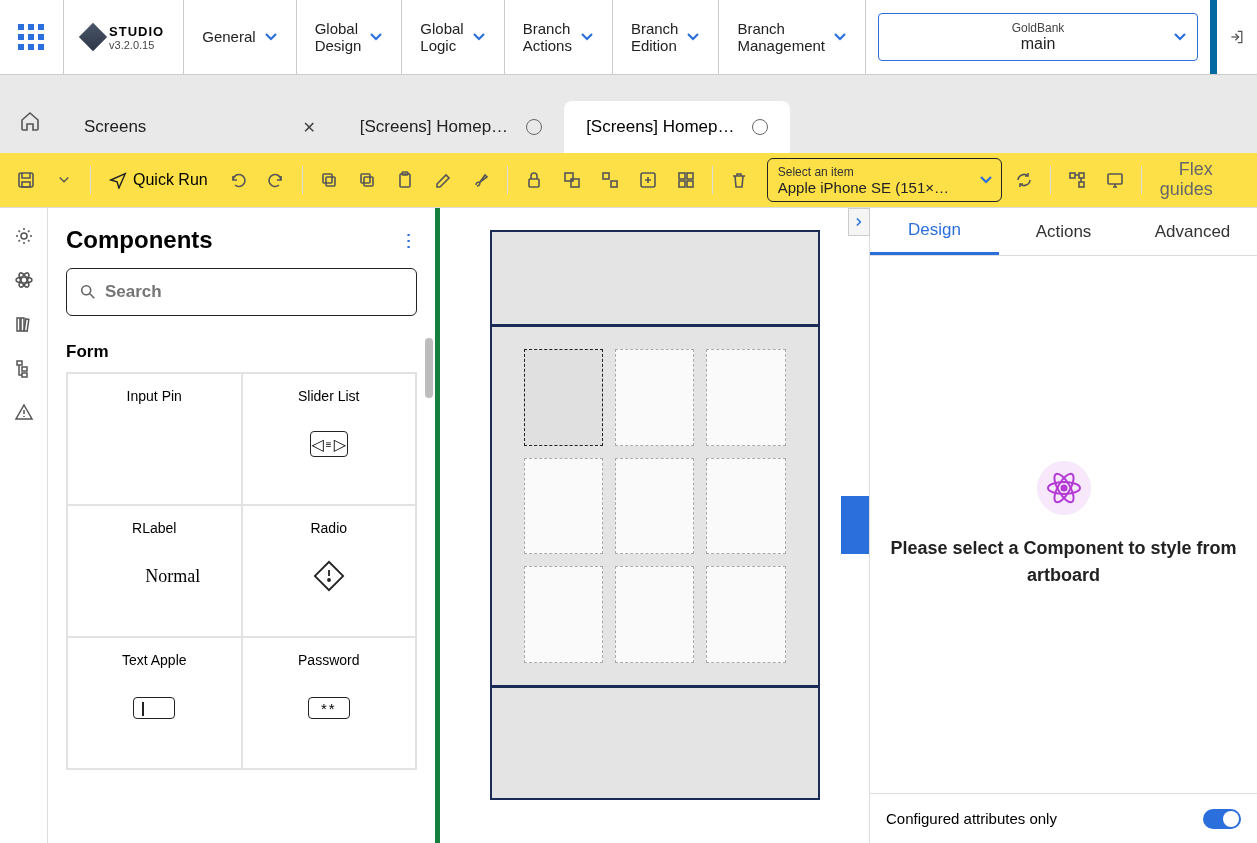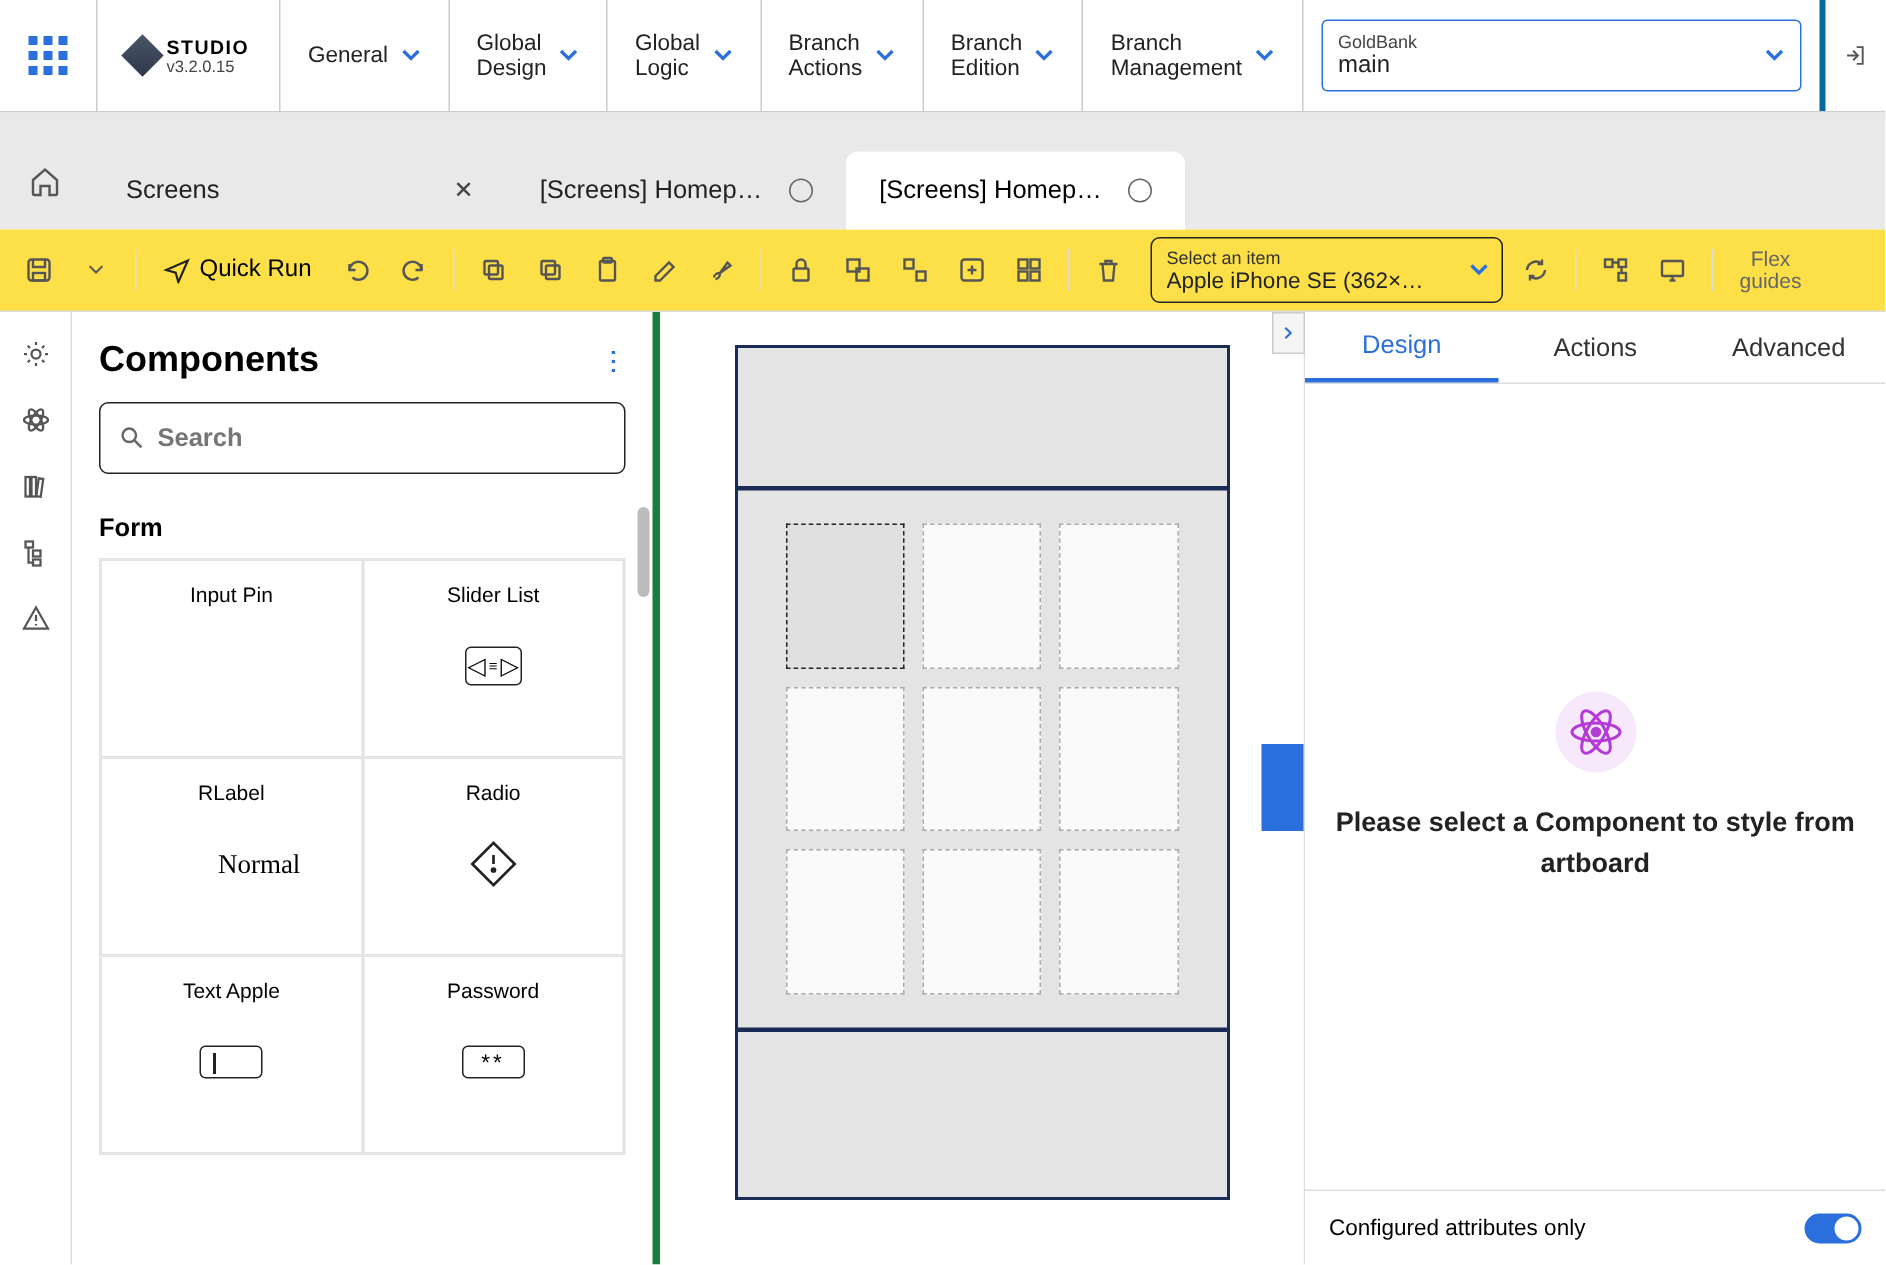--- a/index.html
+++ b/index.html
@@ -38,21 +38,21 @@
 
 
 .toolbar { height: 55px; background: #fde047; border-bottom: 1px solid #ddd; display: flex; align-items: center; padding: 0 10px; gap: 6px; }
 .tbtn { width: 32px; height: 32px; display:flex; align-items:center; justify-content:center; color:#555; cursor:pointer; border-radius:4px; }
 .tbtn svg { stroke:#555; fill:none; stroke-width:1.6; }
 .tdiv { width:1px; height:28px; background:#ddd; margin:0 4px; }
 .quick-run { display:flex; align-items:center; gap:6px; font-size:16px; padding:0 8px; cursor:pointer; }
 .device-select { border:1.5px solid #222; border-radius:6px; width:235px; height:44px; padding:3px 10px; position:relative; display:flex; flex-direction:column; justify-content:center; margin-left:6px; }
 .device-select-label { font-size:12px; color:#333; }
 .device-select-value { font-size:15px; color:#222; white-space:nowrap; overflow:hidden; text-overflow:ellipsis; }
-.flex-guides { font-size:14px; color:#666; line-height:1.1; margin-left:8px; text-align:center; }
+.flex-guides { font-size:18px; color:#666; line-height:1.1; margin-left:8px; text-align:right; }
 
 
 .workspace { display:flex; height: calc(843px - 75px - 78px - 55px); }
 
 
 .icon-rail { width:48px; border-right:1px solid #ddd; display:flex; flex-direction:column; align-items:center; gap:16px; padding-top:14px; }
 .icon-rail .rbtn { width:28px; height:28px; display:flex; align-items:center; justify-content:center; color:#555; cursor:pointer; }
 
 
 .components-panel { width:392px; border-right:5px solid #15803d; padding:18px; overflow-y:auto; position:relative; }
@@ -165,21 +165,21 @@
   </div>
   <div class="top-bar-cell menu-cell">
     <span class="menu-label">Branch
 Management</span>
     <span class="chev">
         <svg viewBox="0 0 14 14">
           <polyline points="2,4 7,9 12,4"></polyline>
         </svg>
       </span>
   </div>
-  <div class="top-bar-cell branch-select-cell" style="border-right:4px solid #0369a1;">
+  <div class="top-bar-cell branch-select-cell" style="border-right:7px solid #0369a1;text-align:center;">
     <div class="branch-select">
       <span class="branch-select-label">GoldBank</span>
       <span class="branch-select-value">main</span>
       <span class="chev chev-abs">
           <svg viewBox="0 0 14 14">
             <polyline points="2,4 7,9 12,4"></polyline>
           </svg>
         </span>
     </div>
   </div>
@@ -308,21 +308,21 @@
       </svg>
     </div>
   <div class="tdiv"></div>
   <div class="tbtn">
       <svg width="20" height="20" viewBox="0 0 20 20">
         <path d="M4 6h12M8 6V4h4v2M6 6l1 11h6l1-11"></path>
       </svg>
     </div>
   <div class="device-select">
     <span class="device-select-label">Select an item</span>
-    <span class="device-select-value">Apple iPhone SE (362×…</span>
+    <span class="device-select-value">Apple iPhone SE (151×…</span>
     <span class="chev" style="position:absolute;right:8px;top:50%;transform:translateY(-50%);">
         <svg viewBox="0 0 14 14" stroke="#2a6fdb">
           <polyline points="2,4 7,9 12,4"></polyline>
         </svg>
       </span>
   </div>
   <div class="tbtn">
       <svg width="20" height="20" viewBox="0 0 20 20">
         <path d="M4 10a6 6 0 0 1 10-4"></path>
         <polyline points="14,3 14,6 11,6"></polyline>

